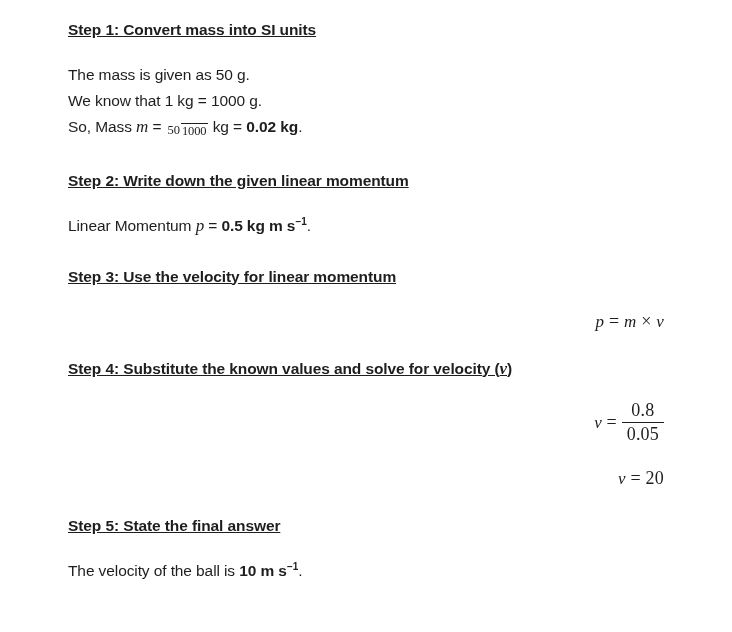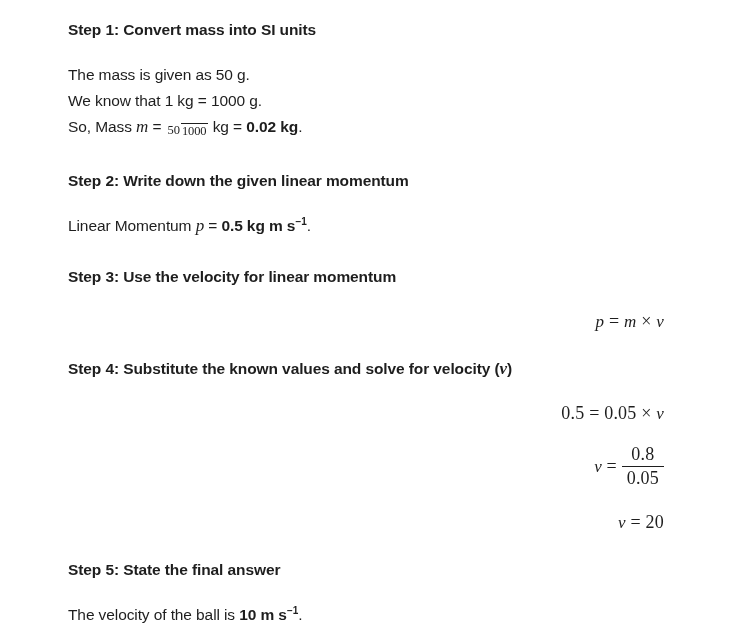--- a/index.html
+++ b/index.html
@@ -14,20 +14,21 @@
   }
   .doc {
     padding: 22px 68px 0 68px;
   }
   .step-heading {
     font-size: 15.5px;
     font-weight: 700;
     line-height: 16px;
     margin: 28px 0 24px 0;
     letter-spacing: -0.1px;
+    text-decoration: underline;
   }
   .step-heading:first-child { margin-top: 0; }
   .para {
     font-size: 15.5px;
     line-height: 26px;
     margin: 0 0 16px 0;
     letter-spacing: -0.1px;
   }
   .bold { font-weight: 700; }
   
@@ -97,21 +98,20 @@
 
   <h3 class="step-heading">Step 2: Write down the given linear momentum</h3>
   <div class="para"><span>Linear Momentum </span><span class="mi">p</span><span> = </span><span class="bold"><span>0.5 kg m s</span><span class="sup">−1</span></span><span>.</span></div>
 
   <h3 class="step-heading">Step 3: Use the velocity for linear momentum</h3>
 
   <div class="math-block"><span class="mi">p</span><span> = </span><span class="mi">m</span><span> × </span><span class="mi">v</span></div>
 
   <h3 class="step-heading"><span>Step 4: Substitute the known values and solve for velocity (</span><span class="mi">v</span><span>)</span></h3>
 
-  <div class="math-block"><span>0.5 = 0.05 × </span><span class="mi">v</span></div>
 
   <div class="math-block math-frac-line"><span class="mi">v</span><span> = </span><span class="dfrac">
         <span class="num">0.8</span>
         <span class="den">0.05</span>
       </span></div>
 
   <div class="math-block"><span class="mi">v</span><span> = 20</span></div>
 
   <h3 class="step-heading">Step 5: State the final answer</h3>
   <div class="para"><span>The velocity of the ball is </span><span class="bold"><span>10 m s</span><span class="sup">−1</span></span><span>.</span></div>

